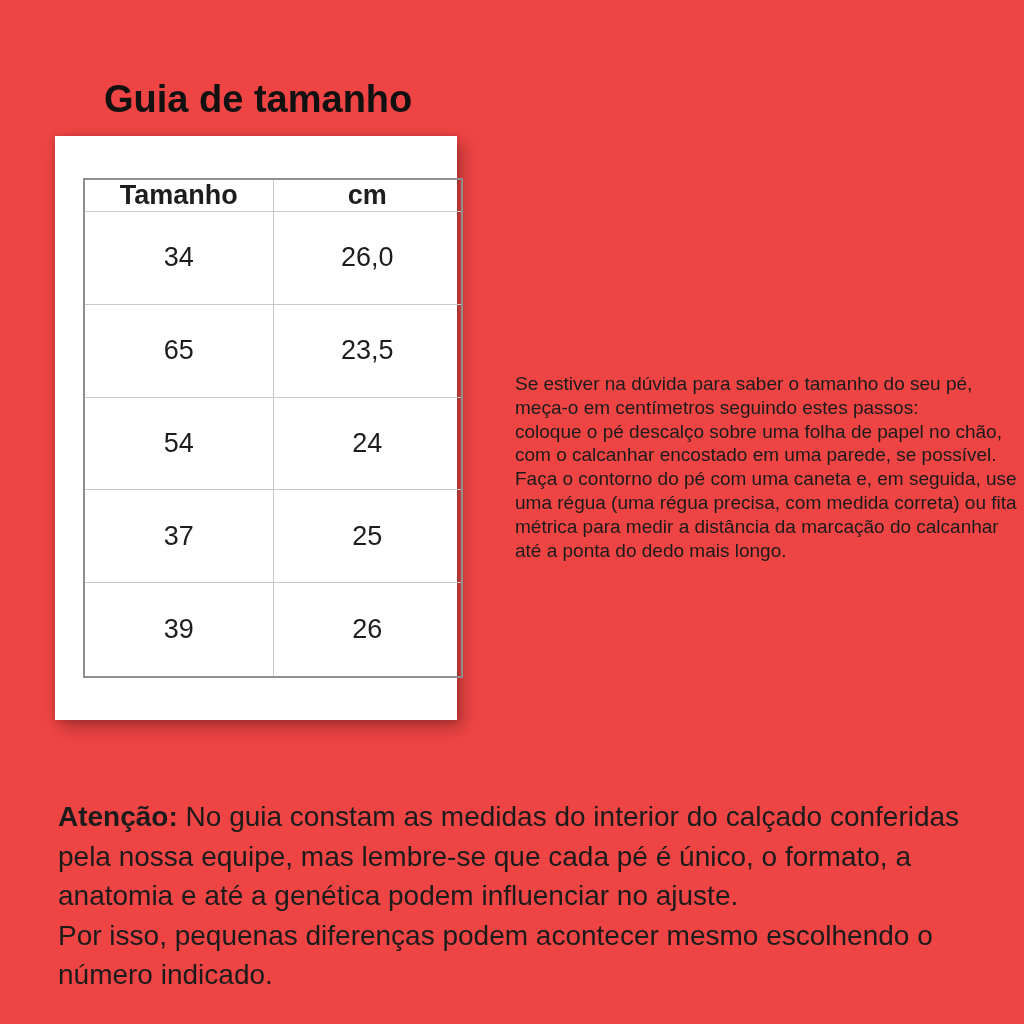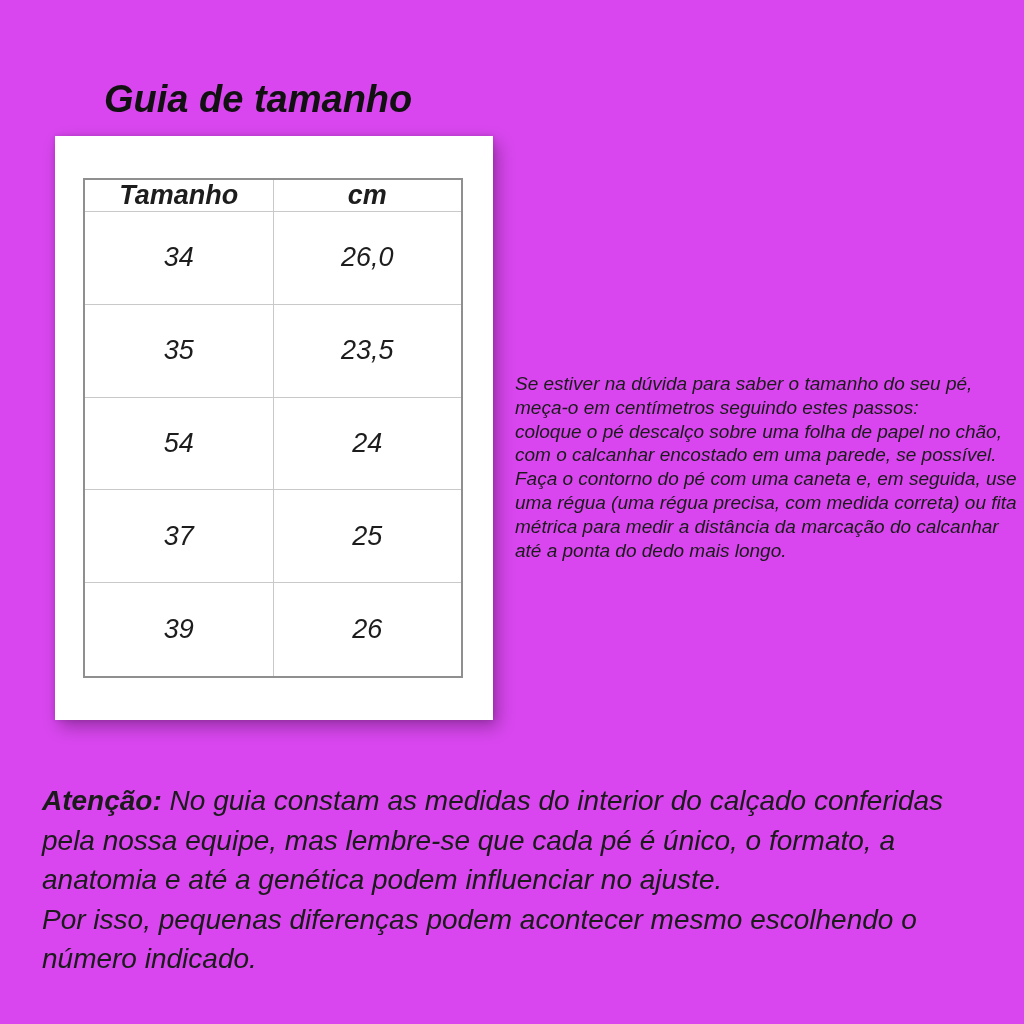--- a/index.html
+++ b/index.html
@@ -8,40 +8,39 @@
     width: 1024px;
     height: 1024px;
     background: #ffffff;
     font-family: "Liberation Sans", sans-serif;
     color: #1a1a1a;
   }
   .canvas {
     position: relative;
     width: 1024px;
     height: 1024px;
-    background: #d946ef;
+    background: #ef4444;
     overflow: hidden;
-    font-style: italic;
   }
   .page-title {
     position: absolute;
     left: 104px;
     top: 77px;
     margin: 0;
     font-size: 38px;
     line-height: 44px;
     font-weight: 700;
     color: #111111;
     white-space: nowrap;
   }
   .card {
     position: absolute;
     left: 55px;
     top: 136px;
-    width: 438px;
+    width: 402px;
     height: 584px;
     background: #ffffff;
     box-shadow: 0 0 5px rgba(0,0,0,0.14), 5px 7px 16px rgba(0,0,0,0.30);
   }
   table.size-table {
     position: absolute;
     left: 28px;
     top: 42px;
     width: 380px;
     height: 500px;
@@ -75,21 +74,21 @@
     font-size: 19px;
     line-height: 23.8px;
     font-weight: 400;
     color: #1b1b1b;
   }
   .notice {
     position: absolute;
     left: 42px;
     top: 781px;
     width: 940px;
-    margin: 0;
+    margin: 16px;
     font-size: 28px;
     line-height: 39.5px;
     font-weight: 400;
     color: #1b1b1b;
   }
   .notice strong { font-weight: 700; }
 </style>
 </head>
 <body>
 
@@ -104,21 +103,21 @@
           <th>Tamanho</th>
           <th>cm</th>
         </tr>
       </thead>
       <tbody>
         <tr>
           <td>34</td>
           <td>26,0</td>
         </tr>
         <tr>
-          <td>35</td>
+          <td>65</td>
           <td>23,5</td>
         </tr>
         <tr>
           <td>54</td>
           <td>24</td>
         </tr>
         <tr>
           <td>37</td>
           <td>25</td>
         </tr>

